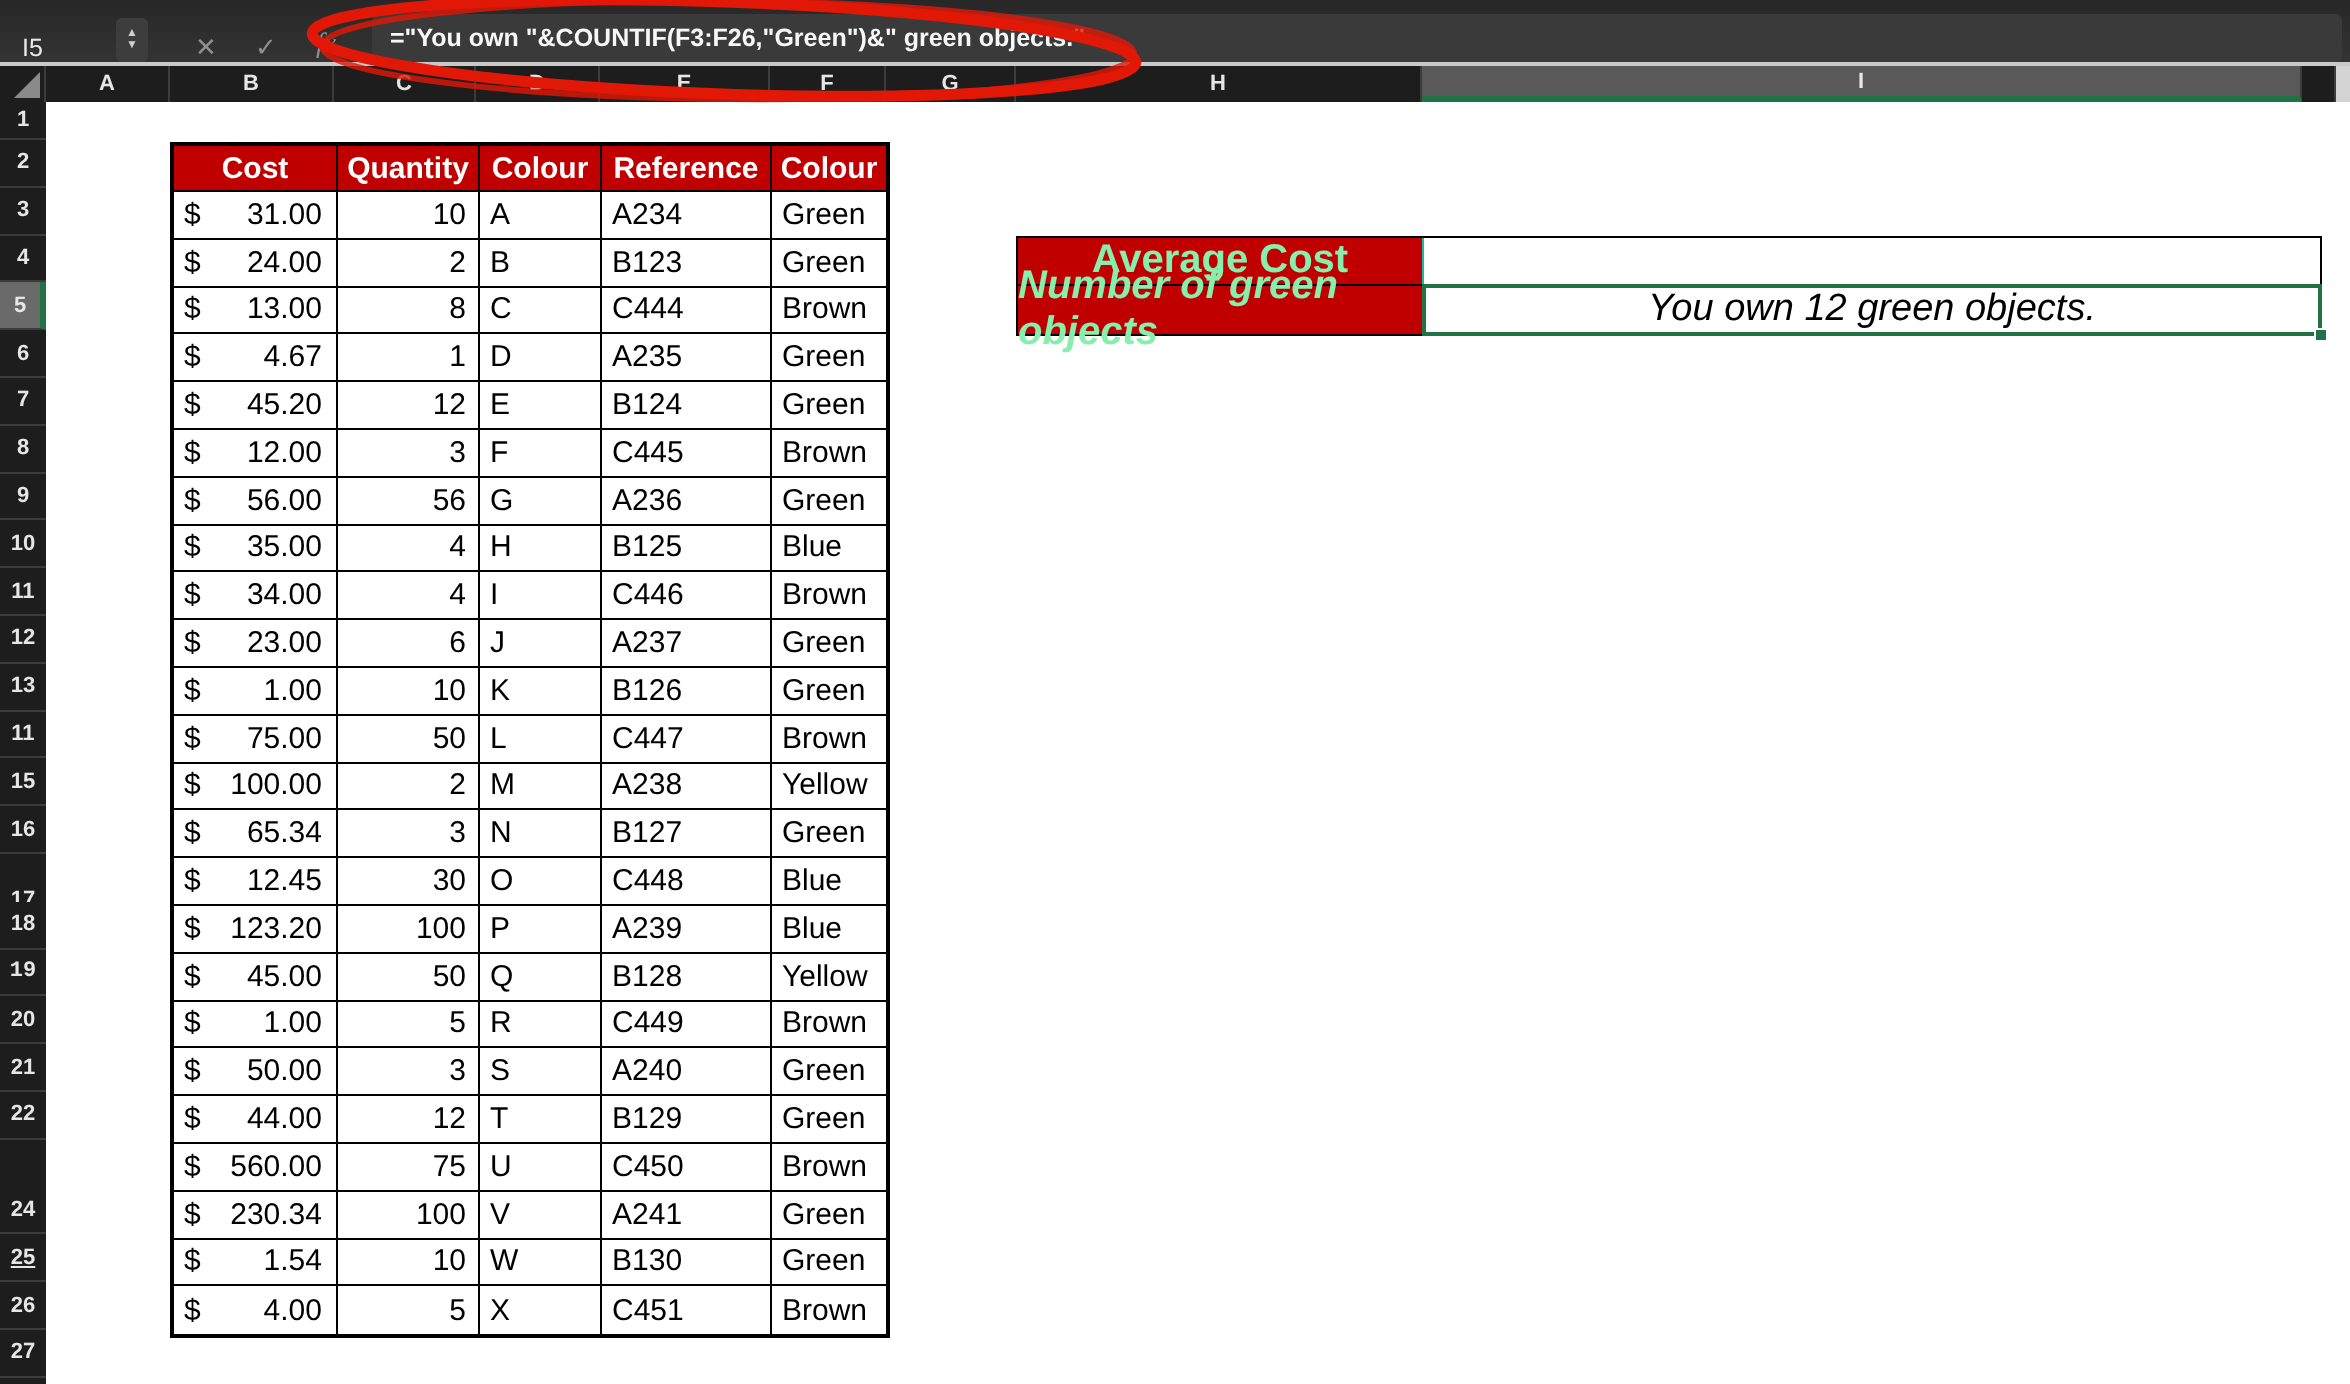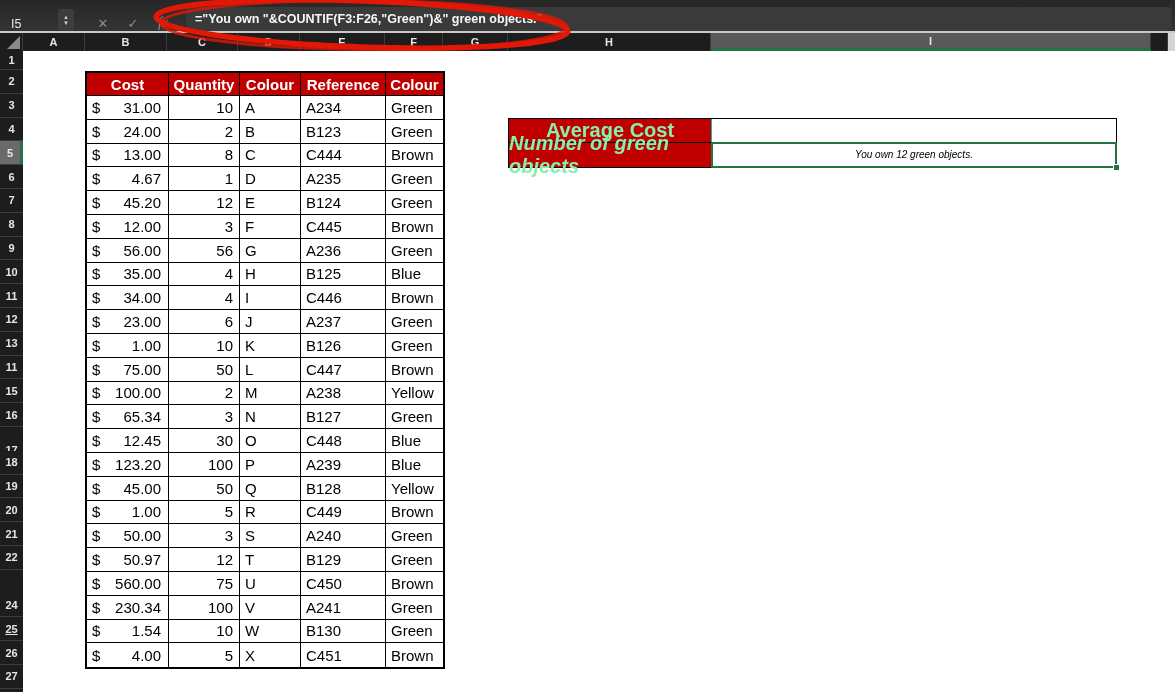--- a/index.html
+++ b/index.html
@@ -54,21 +54,21 @@
   .td.cost { justify-content:space-between; padding:0 7px 0 5px; }
   .td.num  { justify-content:flex-end; padding-right:6px; }
   .td.txt  { padding-left:5px; }
 
   
   .summary-table { position:absolute; left:485px; top:67px; border:1px solid #000; background:#fff; }
   .s-tr { display:flex; }
   .s-label { width:203px; height:23.8px; background:#c00000; color:#86efac; font-weight:700; font-size:20px;
     display:flex; align-items:center; justify-content:center; border-right:1px solid #14b8a6;
     border-bottom:1px solid #000; }
-  .s-value { width:404px; height:23.8px; font-size:10px; color:#000;
+  .s-value { width:448px; height:23.8px; font-size:19px; color:#000;
     display:flex; align-items:center; justify-content:center; border-bottom:1px solid #000; }
   .s-tr:last-child .s-label, .s-tr:last-child .s-value { border-bottom:none;font-style:italic; }
   .s-value.selected { outline:2px solid #217346; outline-offset:-1px; position:relative; }
   .s-value.selected .handle { position:absolute; right:-4px; bottom:-4px; width:7px; height:7px;
     background:#217346; border:1px solid #fff; }
 
   
   .annotation { position:absolute; left:0; top:0; z-index:9; pointer-events:none; }
 </style>
 </head>
@@ -116,21 +116,21 @@
       <div class="row-h" style="top: 185.6px; height: 23.8px;">9</div>
       <div class="row-h" style="top: 209.4px; height: 23.8px;">10</div>
       <div class="row-h" style="top: 233.2px; height: 23.8px;">11</div>
       <div class="row-h" style="top: 257px; height: 23.8px;">12</div>
       <div class="row-h" style="top: 280.8px; height: 23.8px;">13</div>
       <div class="row-h" style="top: 304.6px; height: 23.8px;">11</div>
       <div class="row-h" style="top: 328.4px; height: 23.8px;">15</div>
       <div class="row-h" style="top: 352.2px; height: 23.8px;">16</div>
       <div class="row-h" style="top: 376px; height: 23.8px; margin-top: 12px;">17</div>
       <div class="row-h" style="top: 399.8px; height: 23.8px;">18</div>
-      <div class="row-h" style="top: 423.6px; height: 23.8px;">19</div>
+      <div class="row-h" style="top: 423.6px; height: 23.8px; font-family: Liberation Mono, monospace;">19</div>
       <div class="row-h" style="top: 447.4px; height: 23.8px; text-align: center;">20</div>
       <div class="row-h" style="top: 471.2px; height: 23.8px;">21</div>
       <div class="row-h" style="top: 495px; height: 23.8px;">22</div>
       <div class="row-h" style="top: 518.8px; height: 23.8px; margin-top: 34px;">23</div>
       <div class="row-h" style="top: 542.6px; height: 23.8px;">24</div>
       <div class="row-h" style="top: 566.4px; height: 23.8px; text-decoration: underline;">25</div>
       <div class="row-h" style="top: 590.2px; height: 23.8px;">26</div>
       <div class="row-h" style="top: 614px; height: 23.8px;">27</div>
       <div class="row-h" style="top: 637.8px; height: 23.8px;">28</div>
     </div>
@@ -330,21 +330,21 @@
             <span>50.00</span>
           </div>
           <div class="td c1 num">3</div>
           <div class="td c2 txt">S</div>
           <div class="td c3 txt">A240</div>
           <div class="td c4 txt">Green</div>
         </div>
         <div class="tr">
           <div class="td c0 cost">
             <span>$</span>
-            <span>50.97</span>
+            <span>44.00</span>
           </div>
           <div class="td c1 num">12</div>
           <div class="td c2 txt">T</div>
           <div class="td c3 txt">B129</div>
           <div class="td c4 txt">Green</div>
         </div>
         <div class="tr">
           <div class="td c0 cost">
             <span>$</span>
             <span>560.00</span>

